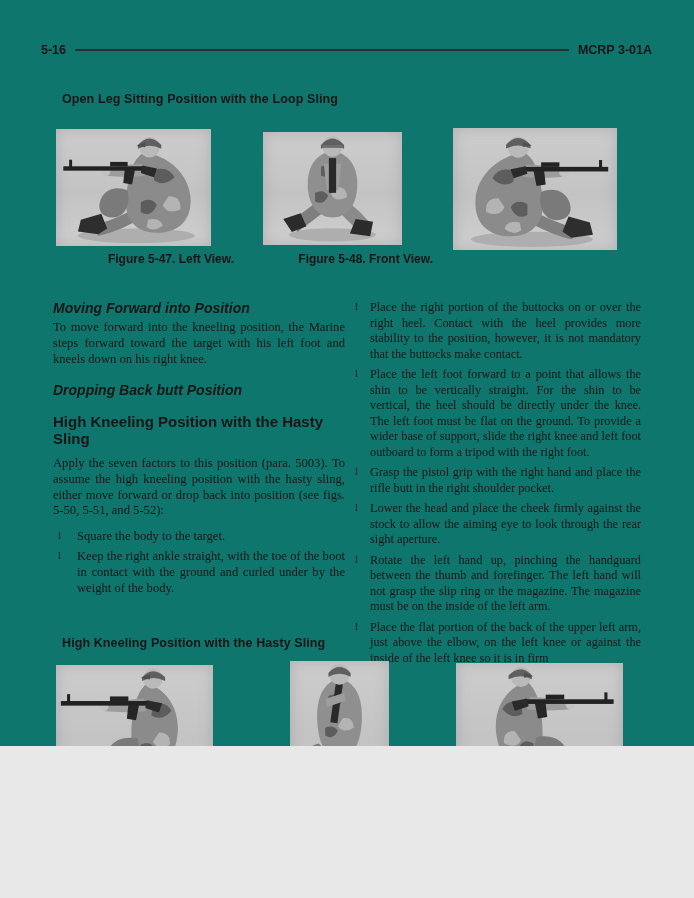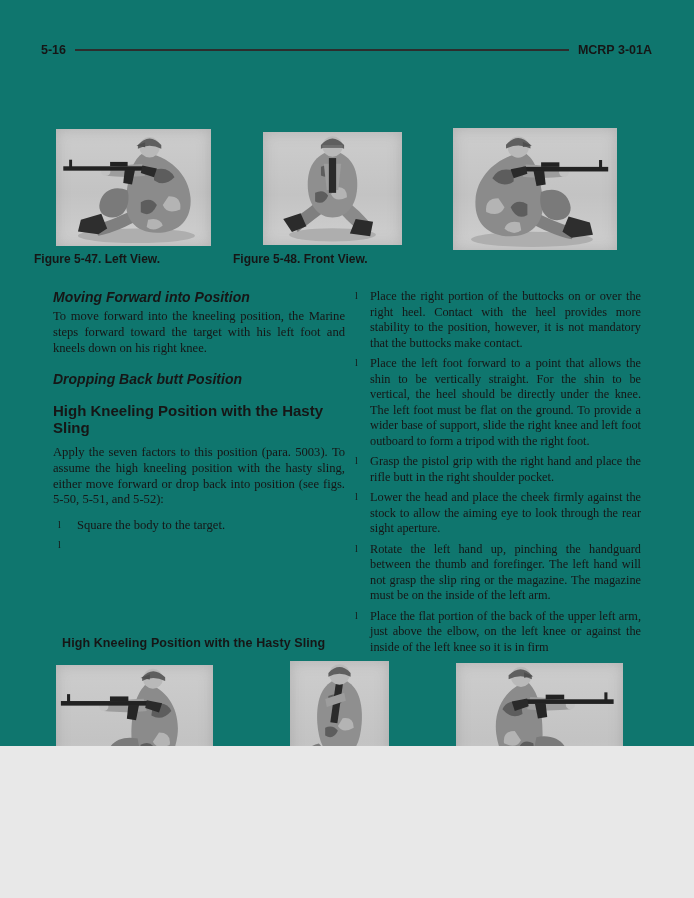--- a/index.html
+++ b/index.html
@@ -23,26 +23,26 @@
   }
   
   .photo {
     position:absolute;
     background:linear-gradient(180deg,#cdcdcd 0%,#c3c3c3 55%,#cfcfcf 100%);
     box-shadow:inset 0 0 14px rgba(120,120,120,.35);
   }
   .photo svg { width:100%; height:100%; display:block; }
   .flip svg { transform:scaleX(-1); }
   .caption {
-    position:absolute; width:200px; text-align:left;
+    position:absolute; width:200px; text-align:right;
     font-family:"Liberation Sans", sans-serif; font-weight:bold; font-size:12px;
   }
   
   .col {
-    position:absolute; top:289px; text-align:justify;
+    position:absolute; top:300px; text-align:justify;
     font-size:12.6px; line-height:15.9px;
   }
   #col-left  { left:53px;  width:292px; }
   #col-right { left:352px; width:289px; font-size:12.3px; line-height:15.5px; }
   .sub-ital {
     font-family:"Liberation Sans", sans-serif; font-weight:bold; font-style:italic;
     font-size:14px; line-height:17px; margin:0 0 3px 0; text-align:left;
   }
   .col-head {
     font-family:"Liberation Sans", sans-serif; font-weight:bold;
@@ -141,20 +141,21 @@
 </svg>
 
 <div id="page">
 
   <div class="hdr">
     <span>5-16</span>
     <span class="rule"></span>
     <span>MCRP 3-01A</span>
   </div>
 
+  <div class="sec-heading" style="top:92px;">Open Leg Sitting Position with the Loop Sling</div>
 
   <div class="photo" style="left:56px;top:129px;width:155px;height:117px;">
     <svg viewBox="0 0 100 80" preserveAspectRatio="xMidYMax meet">
         <use href="#g-sit-side"></use>
       </svg>
   </div>
   <div class="photo" style="left:263px;top:132px;width:139px;height:113px;">
     <svg viewBox="0 0 72 78" preserveAspectRatio="xMidYMax meet">
         <use href="#g-sit-front"></use>
       </svg>
@@ -175,20 +176,21 @@
 
     <h3 class="col-head">High Kneeling Position with the Hasty Sling</h3>
     <p class="para-tight">Apply the seven factors to this position (para. 5003). To assume the high kneeling position with the hasty sling, either move forward or drop back into position (see figs. 5-50, 5-51, and 5-52):</p>
 
     <div class="bullet">
       <span class="bm">l</span>
       <span>Square the body to the target.</span>
     </div>
     <div class="bullet">
       <span class="bm">l</span>
+      <span>Keep the right ankle straight, with the toe of the boot in contact with the ground and curled under by the weight of the body.</span>
     </div>
   </div>
 
   <div class="col" id="col-right">
     <div class="bullet">
       <span class="bm">l</span>
       <span>Place the right portion of the buttocks on or over the right heel. Contact with the heel provides more stability to the position, however, it is not mandatory that the buttocks make contact.</span>
     </div>
     <div class="bullet">
       <span class="bm">l</span>

